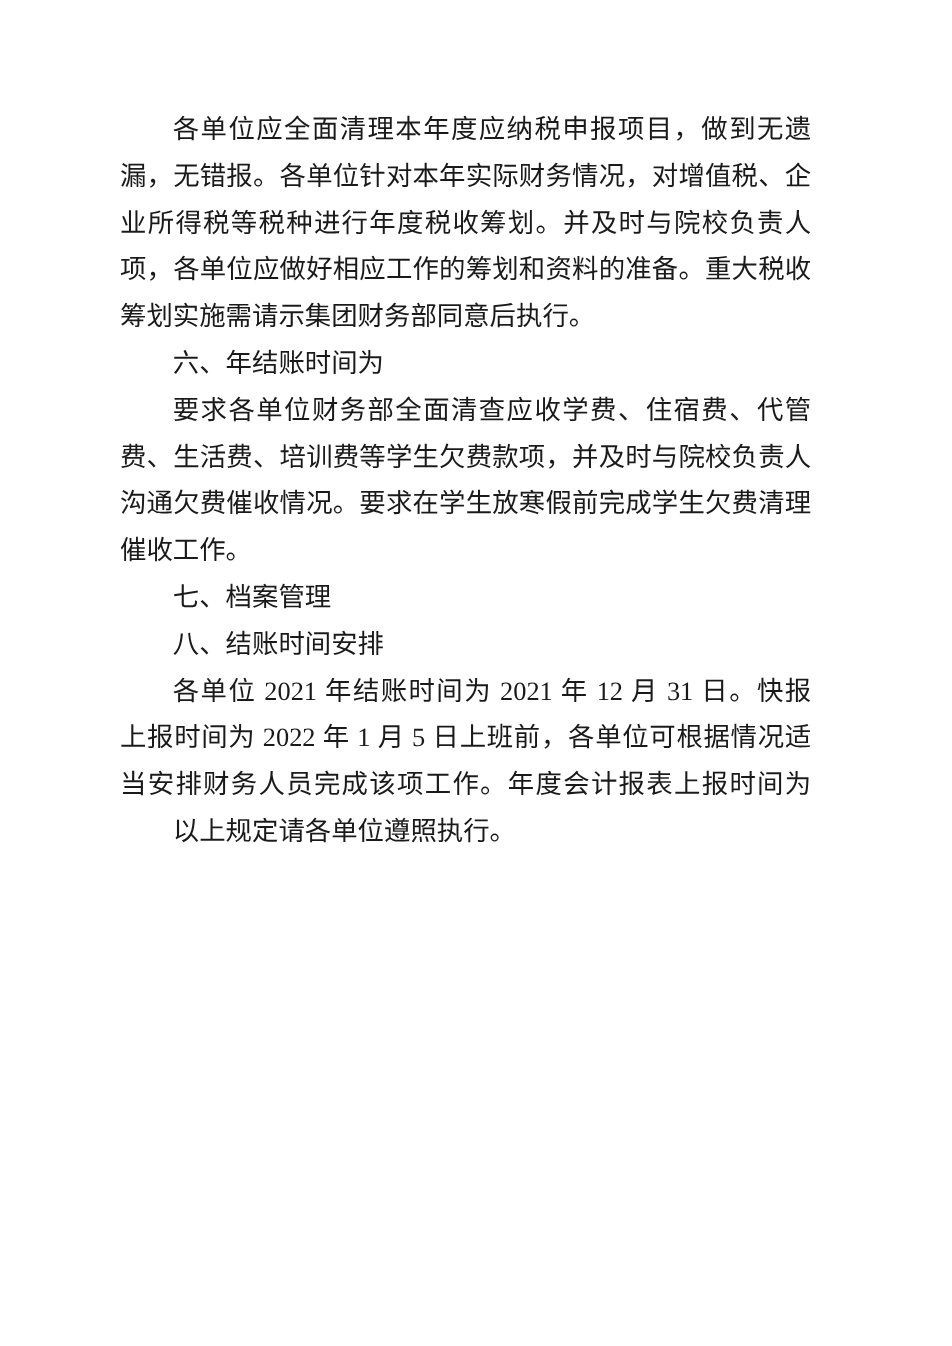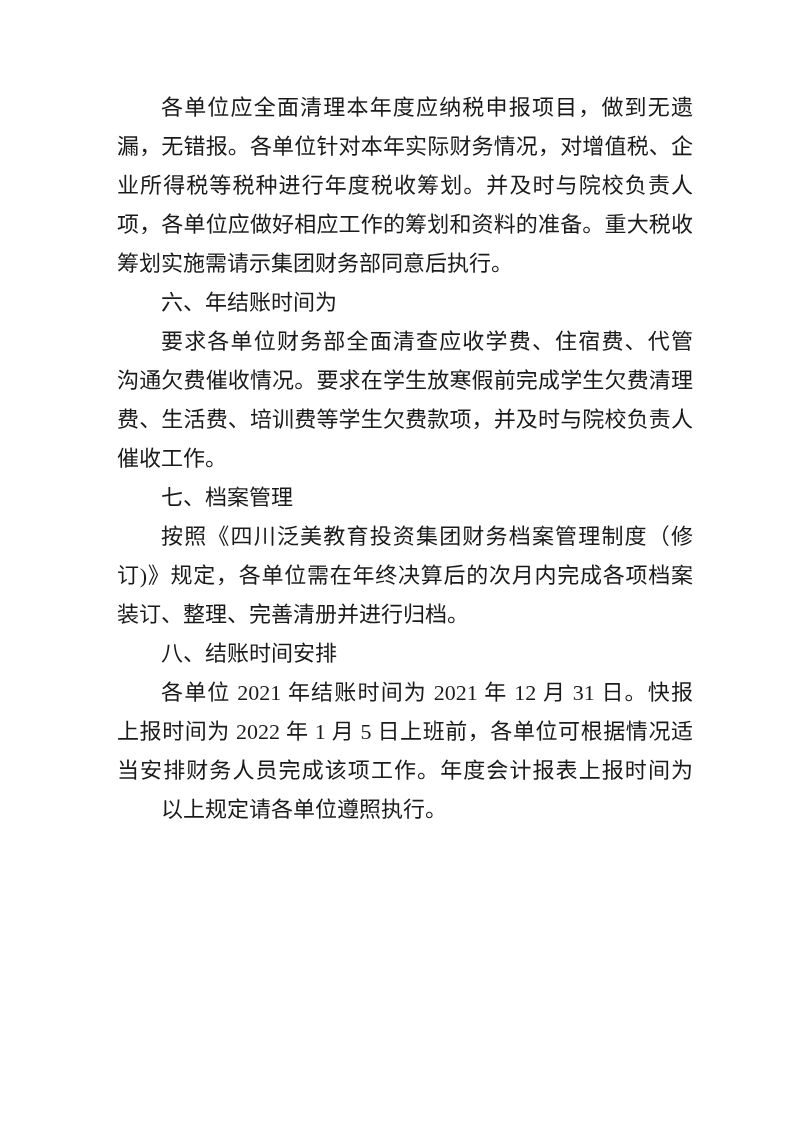--- a/index.html
+++ b/index.html
@@ -10,21 +10,21 @@
   .page {
     position: relative;
     width: 793px;
     height: 1122px;
     background: #ffffff;
     overflow: hidden;
     font-family: "Liberation Serif", "DejaVu Serif", serif;
   }
   .content {
     position: absolute;
-    left: 117px;
+    left: 100px;
     top: 88px;
     width: 576px;
   }
   .para {
     margin: 0;
     padding: 0;
   }
   .line {
     height: 39px;
     line-height: 39px;
@@ -51,31 +51,26 @@
         <div class="line fill">漏，无错报。各单位针对本年实际财务情况，对增值税、企</div>
         <div class="line fill">业所得税等税种进行年度税收筹划。并及时与院校负责人</div>
         <div class="line fill">项，各单位应做好相应工作的筹划和资料的准备。重大税收</div>
         <div class="line">筹划实施需请示集团财务部同意后执行。</div>
       </div>
       <div class="para">
         <div class="line indent">六、年结账时间为</div>
       </div>
       <div class="para">
         <div class="line indent fill">要求各单位财务部全面清查应收学费、住宿费、代管</div>
+        <div class="line fill">费、生活费、培训费等学生欠费款项，并及时与院校负责人</div>
         <div class="line fill">沟通欠费催收情况。要求在学生放寒假前完成学生欠费清理</div>
-        <div class="line fill">费、生活费、培训费等学生欠费款项，并及时与院校负责人</div>
         <div class="line">催收工作。</div>
       </div>
       <div class="para">
         <div class="line indent">七、档案管理</div>
-      </div>
-      <div class="para">
-        <div class="line indent fill">按照《四川泛美教育投资集团财务档案管理制度（修</div>
-        <div class="line fill">订)》规定，各单位需在年终决算后的次月内完成各项档案</div>
-        <div class="line">装订、整理、完善清册并进行归档。</div>
       </div>
       <div class="para">
         <div class="line indent">八、结账时间安排</div>
       </div>
       <div class="para">
         <div class="line indent fill">各单位 2021 年结账时间为 2021 年 12 月 31 日。快报</div>
         <div class="line fill">上报时间为 2022 年 1 月 5 日上班前，各单位可根据情况适</div>
         <div class="line fill">当安排财务人员完成该项工作。年度会计报表上报时间为</div>
       </div>
       <div class="para">

